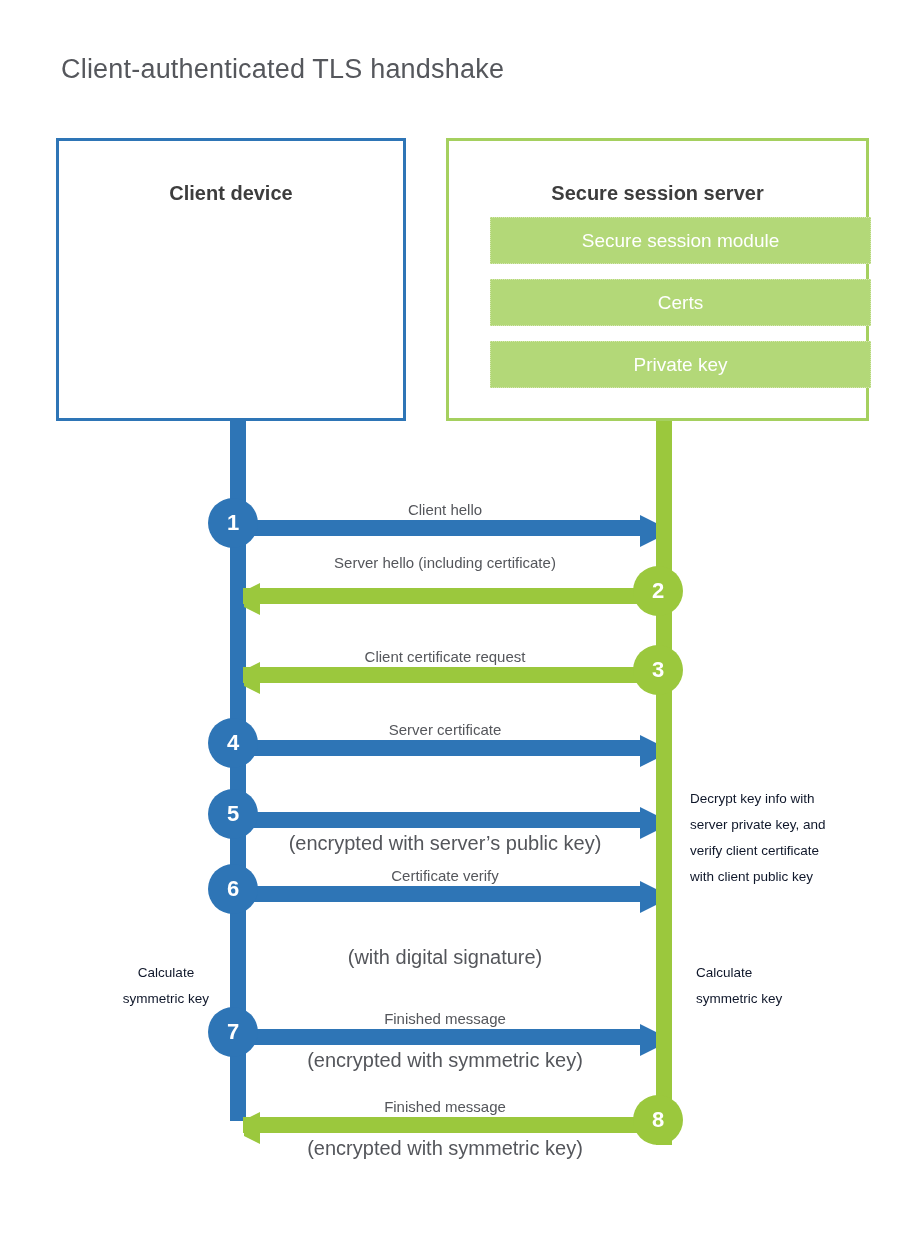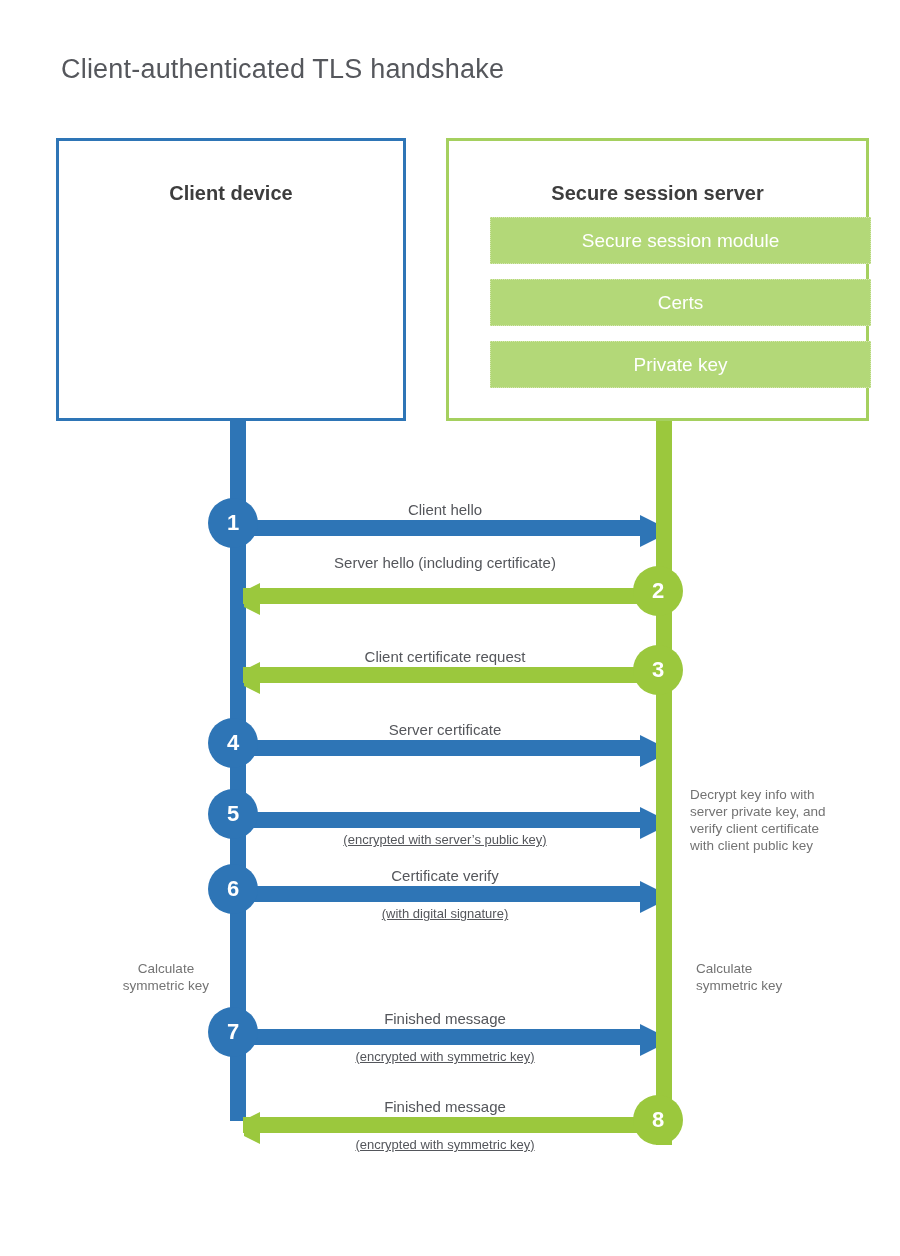--- a/index.html
+++ b/index.html
@@ -62,25 +62,25 @@
   .arrow-line{position:absolute;height:5px;}
   .a-blue{background:var(--blue);}
   .a-green{background:var(--green);}
   .arrow-head{position:absolute;width:0;height:0;}
   .head-right{border-top:8px solid transparent;border-bottom:8px solid transparent;border-left:16px solid var(--blue);}
   .head-left{border-top:8px solid transparent;border-bottom:8px solid transparent;border-right:16px solid var(--green);}
 
   
   .msg{position:absolute;left:229px;width:400px;text-align:center;color:var(--text-gray);}
   .msg-main{font-size:15px;}
-  .msg-sub{font-size:13px;text-decoration:underline;}
+  .msg-sub{font-size:20px;}
 
   
   .note{
-    position:absolute;color:#737373;font-size:13.5px;line-height:17px;
+    position:absolute;color:#0f172a;font-size:13.5px;line-height:26px;
     white-space:pre-line;
   }
   .note-decrypt{left:666px;top:762px;width:175px;text-align:left;}
   .calc-left{left:85px;top:936px;width:130px;text-align:center;}
   .calc-right{left:672px;top:936px;width:130px;text-align:left;}
 </style>
 </head>
 <body>
 
 <div class="canvas">
@@ -135,21 +135,21 @@
       <span>5</span>
     </div>
   <div class="msg msg-sub" style="top:808px">(encrypted with server’s public key)</div>
 
   <div class="msg msg-main" style="top:843px">Certificate verify</div>
   <div class="arrow-line a-blue" style="left:220px;top:870px;width:405px"></div>
   <span class="arrow-head head-right" style="left:624px;top:865px"></span>
   <div class="circle c-blue" style="left:192px;top:848px">
       <span>6</span>
     </div>
-  <div class="msg msg-sub" style="top:882px">(with digital signature)</div>
+  <div class="msg msg-sub" style="top:922px">(with digital signature)</div>
 
   <div class="note note-decrypt">Decrypt key info with
 server private key, and
 verify client certificate
 with client public key</div>
   <div class="note calc-left">Calculate
 symmetric key</div>
   <div class="note calc-right">Calculate
 symmetric key</div>
 

